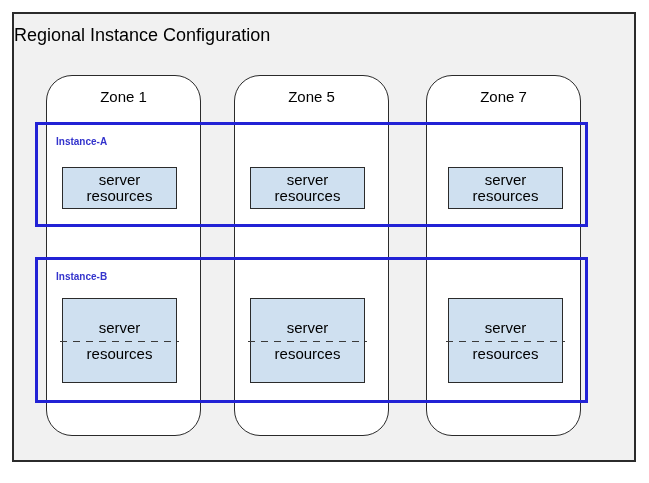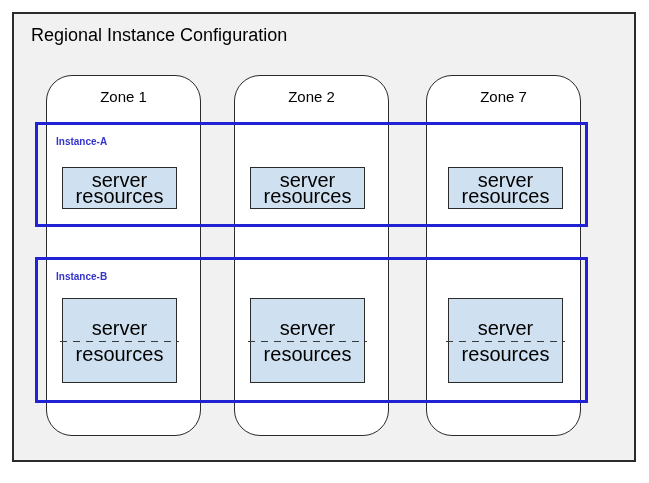--- a/index.html
+++ b/index.html
@@ -7,21 +7,21 @@
     position:relative;width:649px;height:483px;background:#ffffff;
     font-family:"Liberation Sans",sans-serif;color:#000;overflow:hidden;
   }
   .region{
     position:absolute;left:12px;top:12px;width:624px;height:450px;
     box-sizing:border-box;
     background:var(--region_fill,#f1f1f1);
     border:2px solid var(--outline,#262626);
   }
   .title{
-    position:absolute;left:17px;top:10px;
+    position:absolute;left:0;top:10px;
     font-size:18px;line-height:22px;color:#000;white-space:nowrap;
   }
   .zone{
     position:absolute;top:61px;width:155px;height:361px;
     box-sizing:border-box;
     background:var(--zone_fill,#ffffff);
     border:1px solid var(--outline,#2b2b2b);
     border-radius:26px;
   }
   .zone-1{left:32px;}
@@ -43,21 +43,21 @@
     position:absolute;left:18px;top:8px;
     font-weight:bold;font-size:10px;line-height:18px;
     color:var(--instance_label,#3333cc);white-space:nowrap;
   }
   .resource{
     position:absolute;width:115px;
     box-sizing:border-box;
     background:var(--resource_fill,#cfe0f0);
     border:1px solid var(--outline,#2b2b2b);
     display:flex;flex-direction:column;align-items:center;justify-content:center;
-    font-size:20px;line-height:16px;text-align:center;color:#000;
+    font-size:15px;line-height:16px;text-align:center;color:#000;
   }
   .row-a{top:153px;height:42px;}
   .row-b{top:284px;height:85px;row-gap:10px;}
   .col-1{left:48px;}
   .col-2{left:236px;}
   .col-3{left:434px;}
   .dash-line{
     position:absolute;left:-3px;right:-3px;top:50%;height:1px;
     background:repeating-linear-gradient(90deg,#3a3a3a 0 7px,transparent 7px 13px);
   }
@@ -67,21 +67,21 @@
 <body>
 
 <div class="canvas">
   <div class="region">
     <div class="title">Regional Instance Configuration</div>
 
     <div class="zone zone-1">
       <span class="zone-label">Zone 1</span>
     </div>
     <div class="zone zone-2">
-      <span class="zone-label">Zone 2</span>
+      <span class="zone-label">Zone 5</span>
     </div>
     <div class="zone zone-3">
       <span class="zone-label">Zone 7</span>
     </div>
 
     <div class="instance instance-a">
       <span class="instance-label">Instance-A</span>
     </div>
     <div class="instance instance-b">
       <span class="instance-label">Instance-B</span>

